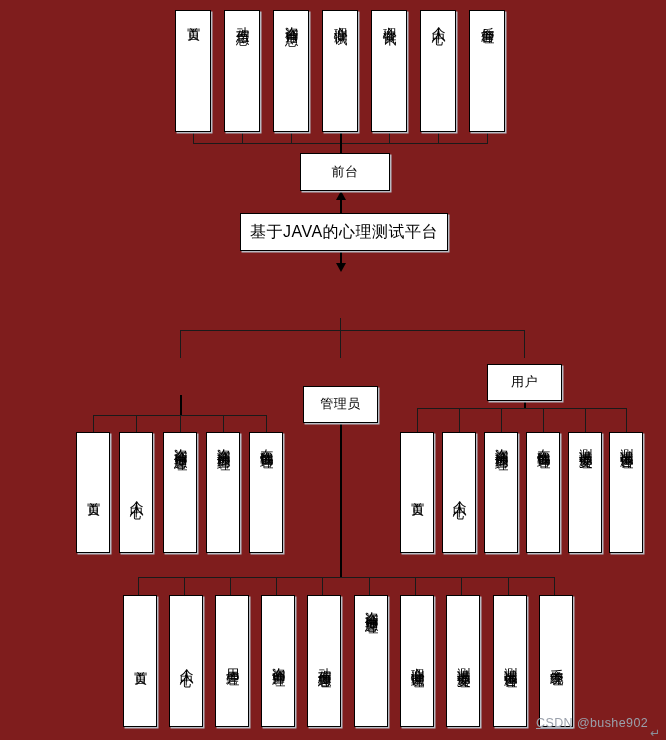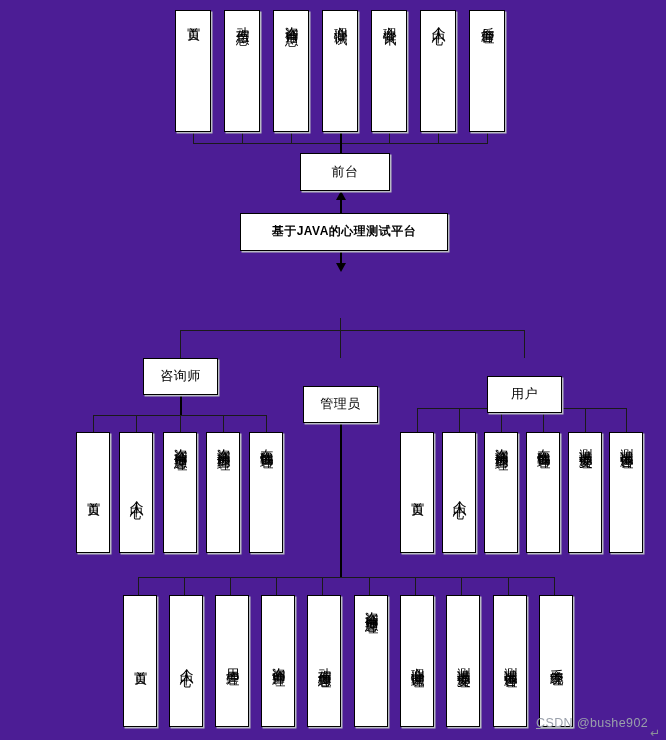--- a/index.html
+++ b/index.html
@@ -4,21 +4,21 @@
 <style>
   html,body{margin:0;padding:0;background:#ffffff;}
   body{
     font-family:"Liberation Sans","DejaVu Sans",sans-serif;
     -webkit-font-smoothing:antialiased;
   }
   #canvas{
     position:relative;
     width:666px;
     height:740px;
-    background:#4c1d95;
+    background:#7f1d1d;
     overflow:hidden;
   }
   
   .node{
     position:absolute;
     box-sizing:border-box;
     background:#ffffff;
     border:1px solid #000000;
     box-shadow:1.5px 1.5px 0 0 #b9bcc4;
     display:flex;
@@ -127,40 +127,37 @@
   <div class="ln v thick" style="left:340px;top:143px;height:12px;"></div>
 
   <div class="node" style="left:300px;top:153px;width:90px;height:38px;">
     <span class="lbl-h">前台</span>
   </div>
 
   <div class="ln v thick" style="left:340px;top:200px;height:13px;"></div>
   <div class="arrow up" style="left:336px;top:191px;"></div>
 
   <div class="node" style="left:240px;top:213px;width:208px;height:38px;">
-    <span class="lbl-h" style="font-size:12px;font-weight:bold;">基于JAVA的心理测试平台</span>
+    <span class="lbl-h" style="font-size:16px;">基于JAVA的心理测试平台</span>
   </div>
 
   <div class="ln v thick" style="left:340px;top:251px;height:13px;"></div>
   <div class="arrow down" style="left:336px;top:263px;"></div>
 
 
   <div class="ln v" style="left:340px;top:318px;height:12px;"></div>
   <div class="ln h" style="left:180px;top:330px;width:344px;"></div>
   <div class="ln v" style="left:180px;top:330px;height:28px;"></div>
   <div class="ln v" style="left:340px;top:330px;height:28px;"></div>
   <div class="ln v" style="left:524px;top:330px;height:28px;"></div>
 
-  <div class="node" style="left:143px;top:358px;width:75px;height:37px;">
-    <span class="lbl-h">咨询师</span>
-  </div>
   <div class="node" style="left:303px;top:358px;width:75px;height:37px;margin-top:28px;">
     <span class="lbl-h">管理员</span>
   </div>
-  <div class="node" style="left:487px;top:376px;width:75px;height:37px;">
+  <div class="node" style="left:487px;top:364px;width:75px;height:37px;">
     <span class="lbl-h">用户</span>
   </div>
 
   <div class="ln v thick" style="left:180px;top:395px;height:20px;"></div>
   <div class="ln h" style="left:93px;top:415px;width:173px;"></div>
   <div class="ln v" style="left:93px;top:415px;height:17px;"></div>
   <div class="ln v" style="left:136px;top:415px;height:17px;"></div>
   <div class="ln v" style="left:180px;top:415px;height:17px;"></div>
   <div class="ln v" style="left:223px;top:415px;height:17px;"></div>
   <div class="ln v" style="left:266px;top:415px;height:17px;"></div>

